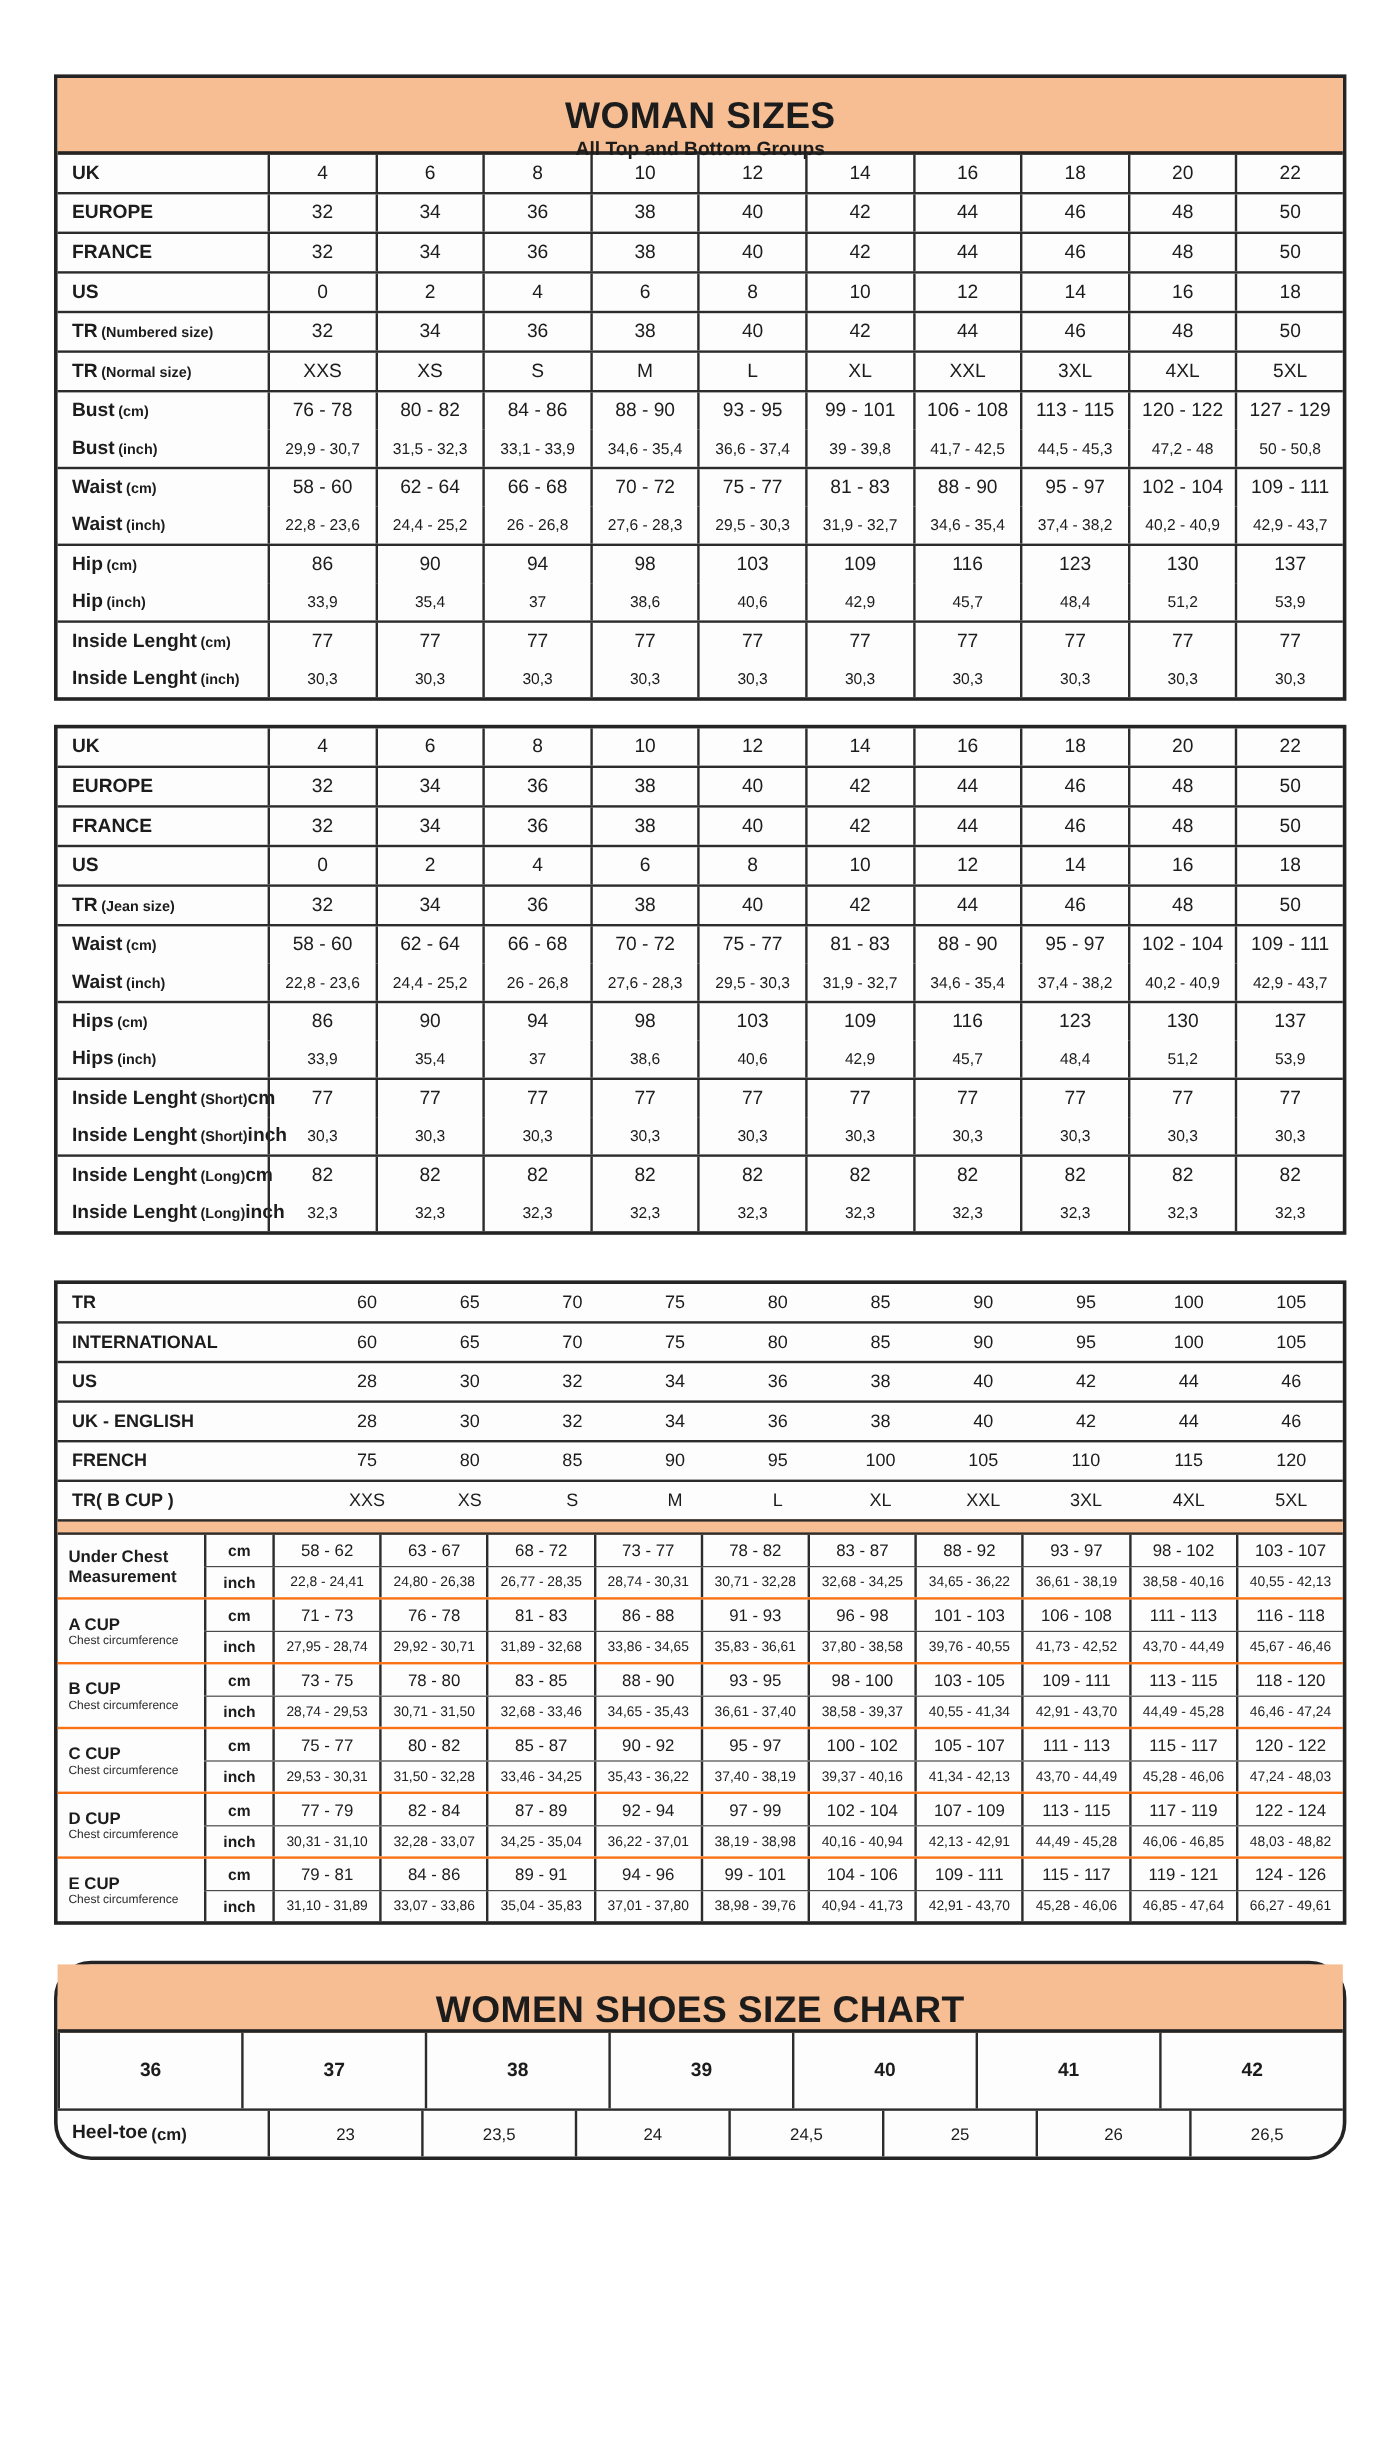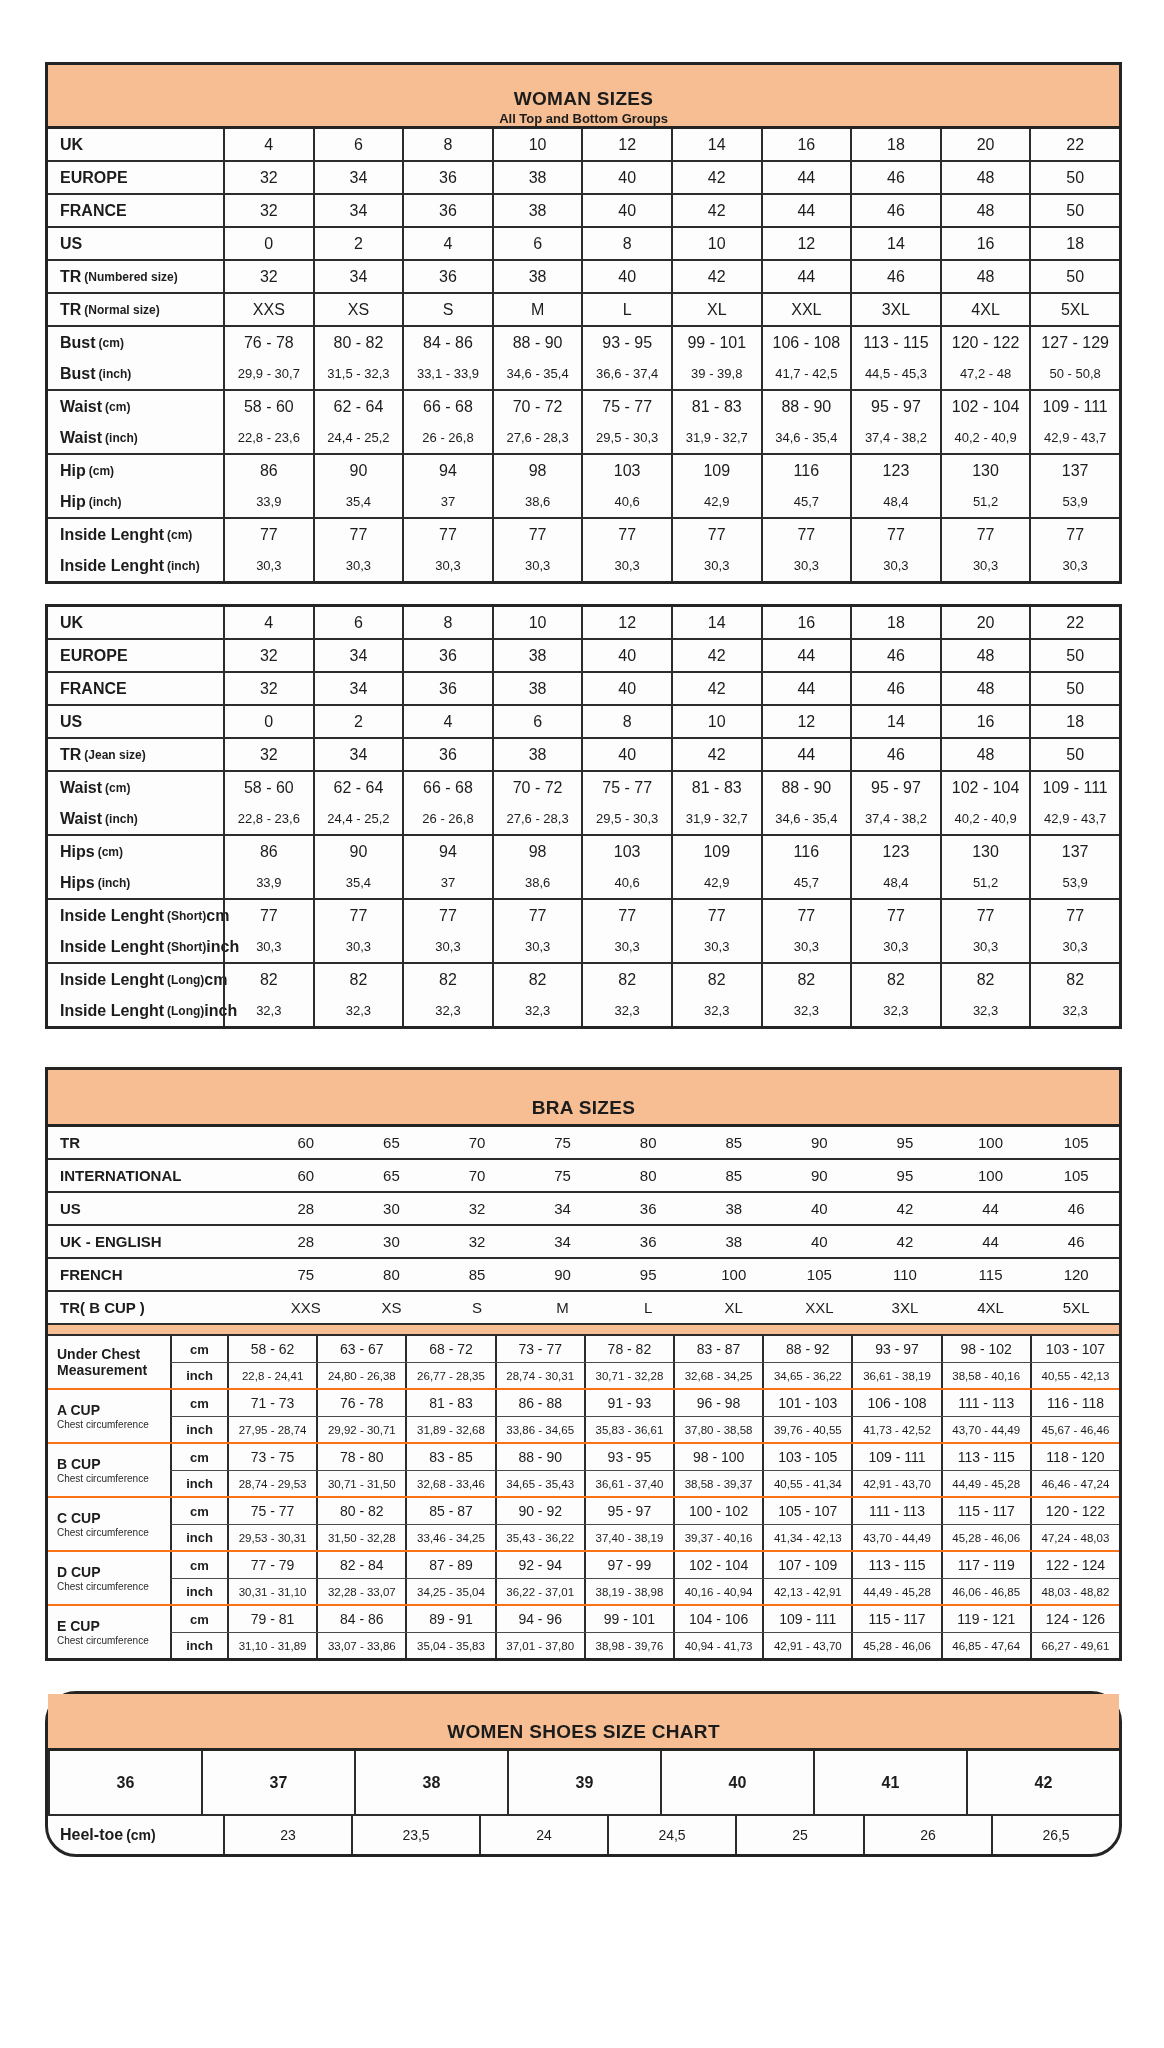--- a/index.html
+++ b/index.html
@@ -11,22 +11,22 @@
     position:relative;
   }
   .page { padding:62px 42px 0 45px; }
 
   .tbl { border:3px solid #242424; background:#fdfdfd; }
   .band {
     background:#f6be92;
     border-bottom:3px solid #242424;
     display:flex; flex-direction:column; align-items:center; justify-content:center;
   }
-  .title { font-size:19px; font-weight:700; letter-spacing:.3px;margin-top:22px; }
-  .subtitle { font-size:13px; font-weight:700; margin-top:1px; }
+  .title { font-size:31px; font-weight:700; letter-spacing:.3px;margin-top:22px; }
+  .subtitle { font-size:16px; font-weight:700; margin-top:1px; }
 
   .tbody { display:flex; flex-direction:column; }
   .group { display:flex; flex-direction:column; border-top:2px solid #2c2c2c; }
   .tbody .group:first-child { border-top:none; }
   .group.shared { flex-direction:row; }
 
   .row { display:flex; align-items:stretch; }
   .cell { display:flex; align-items:center; justify-content:center; }
   .cell.label {
     width:175px; justify-content:flex-start; padding-left:12px;
@@ -480,23 +480,20 @@
             <div class="cell val">32,3</div>
             <div class="cell val">32,3</div>
             <div class="cell val">32,3</div>
             <div class="cell val">32,3</div>
           </div>
         </div>
       </div>
   </section>
 
   <section class="tbl t-bra">
-    <header class="band">
-      <div class="title">BRA SIZES</div>
-    </header>
     <div class="tbody upper">
         <div class="group">
           <div class="row">
             <div class="cell label">TR</div>
             <div class="cell val">60</div>
             <div class="cell val">65</div>
             <div class="cell val">70</div>
             <div class="cell val">75</div>
             <div class="cell val">80</div>
             <div class="cell val">85</div>

